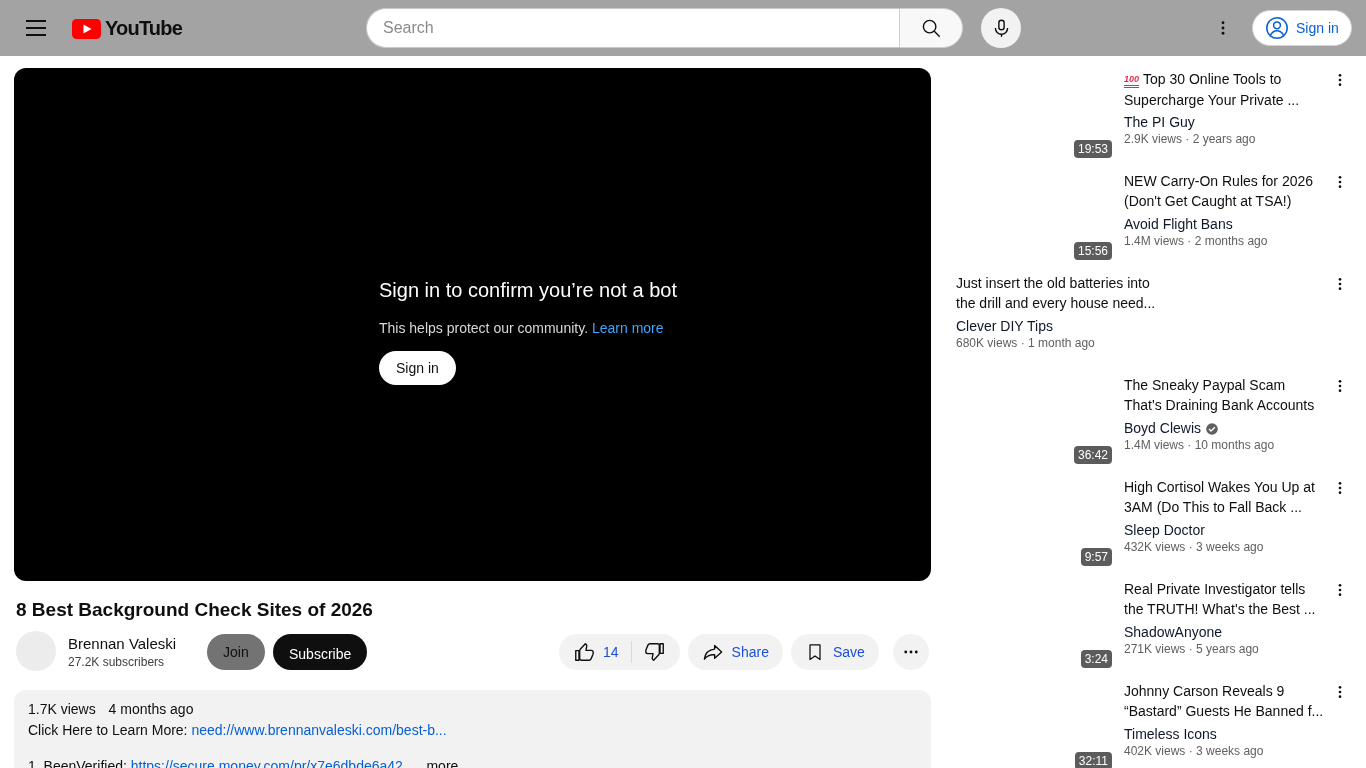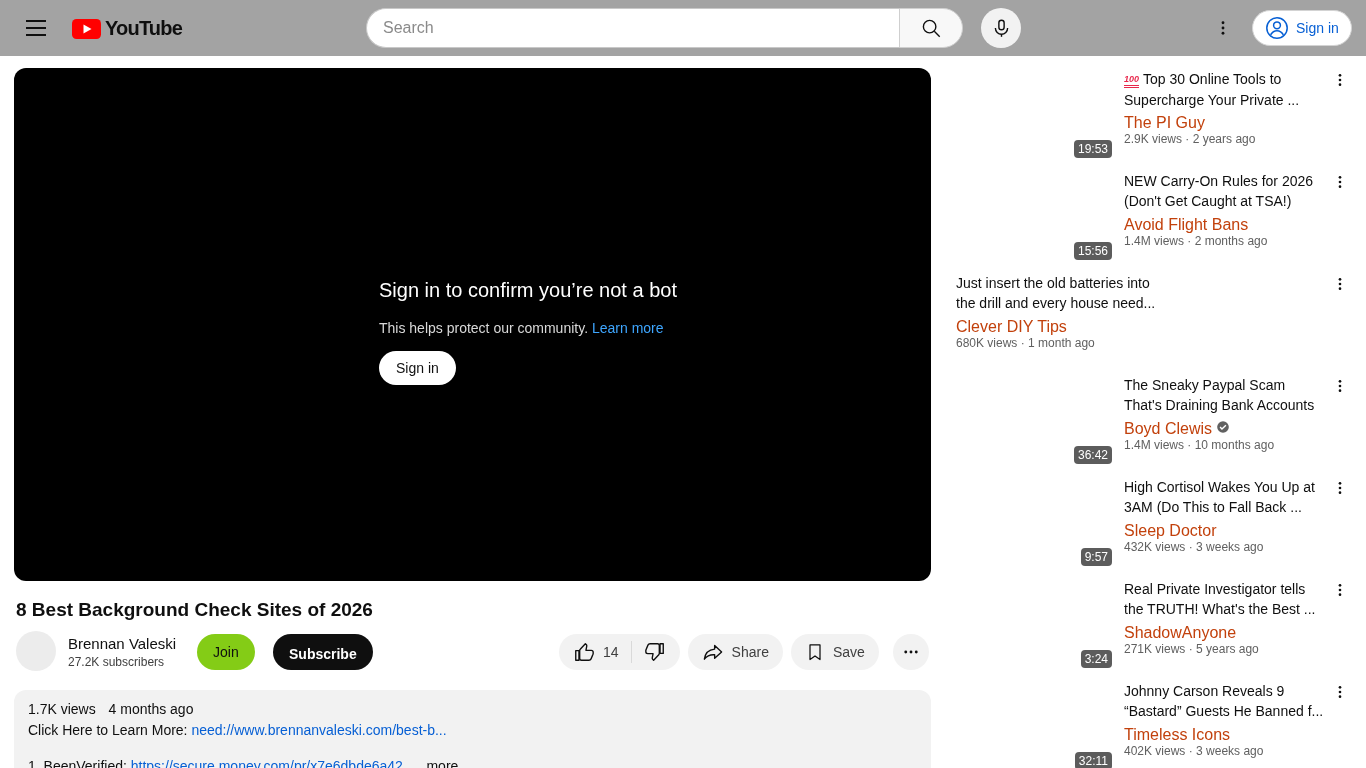--- a/index.html
+++ b/index.html
@@ -35,27 +35,27 @@
   .player-overlay a { color:#3ea6ff; text-decoration:none; }
   .player-signin { margin-top:13px; height:34px; padding:0 17px; background:#fff; color:#0f0f0f;
                    border:none; border-radius:17px; font-size:14px; font-weight:500; cursor:pointer; font-family:inherit; }
 
   
   .video-title { position:absolute; left:16px; top:597px; width:900px; font-size:19px; font-weight:700; line-height:26px; }
   .avatar { position:absolute; left:16px; top:631px; width:40px; height:40px; border-radius:50%; background:#ececec; cursor:pointer; }
   .channel-text { position:absolute; left:68px; top:633px; cursor:pointer; }
   .channel-name { font-size:15px; font-weight:500; line-height:21px; }
   .channel-subs { font-size:12px; color:#404040; line-height:17px; }
-  .btn-join { position:absolute; left:197px; top:634px; height:36px; padding:0 16px; background:#84cc16; border:none;
+  .btn-join { position:absolute; left:207px; top:634px; height:36px; padding:0 16px; background:#737373; border:none;
               border-radius:18px; font-size:14px; font-weight:500; color:#0f0f0f; cursor:pointer; font-family:inherit; }
   .btn-subscribe { position:absolute; left:273px; top:634px; height:36px; padding:12px 16px; background:#0f0f0f; border:none;
-                   border-radius:18px; font-size:14px; font-weight:700; color:#fff; cursor:pointer; font-family:inherit; }
+                   border-radius:18px; font-size:14px; font-weight:400; color:#fff; cursor:pointer; font-family:inherit; }
   .actions { position:absolute; left:559px; top:634px; height:36px; display:flex; gap:8px; align-items:center; }
   .pill { height:36px; background:#f2f2f2; border:none; border-radius:18px; display:flex; align-items:center;
-          font-size:14px; font-weight:500; color:#404040; cursor:pointer; font-family:inherit; }
+          font-size:14px; font-weight:500; color:#1d4ed8; cursor:pointer; font-family:inherit; }
   .like-pill { padding:0; }
   .like-seg { display:flex; align-items:center; gap:8px; padding:0 12px 0 14px; height:36px; cursor:pointer; }
   .like-divider { width:1px; height:22px; background:#d9d9d9; }
   .dislike-seg { display:flex; align-items:center; padding:0 14px 0 12px; height:36px; cursor:pointer; }
   .pill-label { white-space:nowrap; }
   .share-pill,.save-pill { gap:8px; padding:0 14px; }
   .more-btn { width:36px; height:36px; border-radius:50%; background:#f2f2f2; border:none; margin-left:6px;
               display:flex; align-items:center; justify-content:center; cursor:pointer; }
 
   
@@ -70,21 +70,21 @@
 
   
   .sidebar { position:absolute; left:948px; top:68px; width:410px; display:flex; flex-direction:column; gap:8px; }
   .sv { position:relative; height:94px; display:flex; cursor:pointer; }
   .sv-thumb { width:168px; height:94px; border-radius:8px; flex:none; position:relative; background:#fff; }
   .sv-badge { position:absolute; right:4px; bottom:4px; background:rgba(0,0,0,0.64); color:#fff;
               font-size:12px; font-weight:500; line-height:14px; padding:2px 4px; border-radius:4px; }
   .sv-info { margin-left:8px; width:200px; padding-top:1px; }
   .sv-title { font-size:14px; font-weight:500; line-height:20px; color:#0f0f0f; max-height:40px; overflow:hidden;
               display:-webkit-box; -webkit-box-orient:vertical; -webkit-line-clamp:2; }
-  .sv-channel { margin-top:5px; font-size:16px; color:#c2410c; line-height:17px; display:flex; gap:4px; }
+  .sv-channel { margin-top:5px; font-size:14px; color:#0f172a; line-height:17px; display:flex; align-items:center; gap:4px; }
   .sv-meta { font-size:12px; color:#606060; line-height:17px; }
   .sv-menu { position:absolute; right:6px; top:0; width:24px; height:24px; border:none; background:transparent;
              display:flex; align-items:center; justify-content:center; cursor:pointer; }
   .emoji100 { display:inline-block; margin-right:4px; color:#e8274b; font-size:9px; font-style:italic;
               font-weight:700; line-height:11px; border-bottom:3px double #e8274b; transform:translateY(-2px); }
   .emoji100::before { content:"100"; }
   svg { display:block; }
 </style>
 </head>
 <body>

